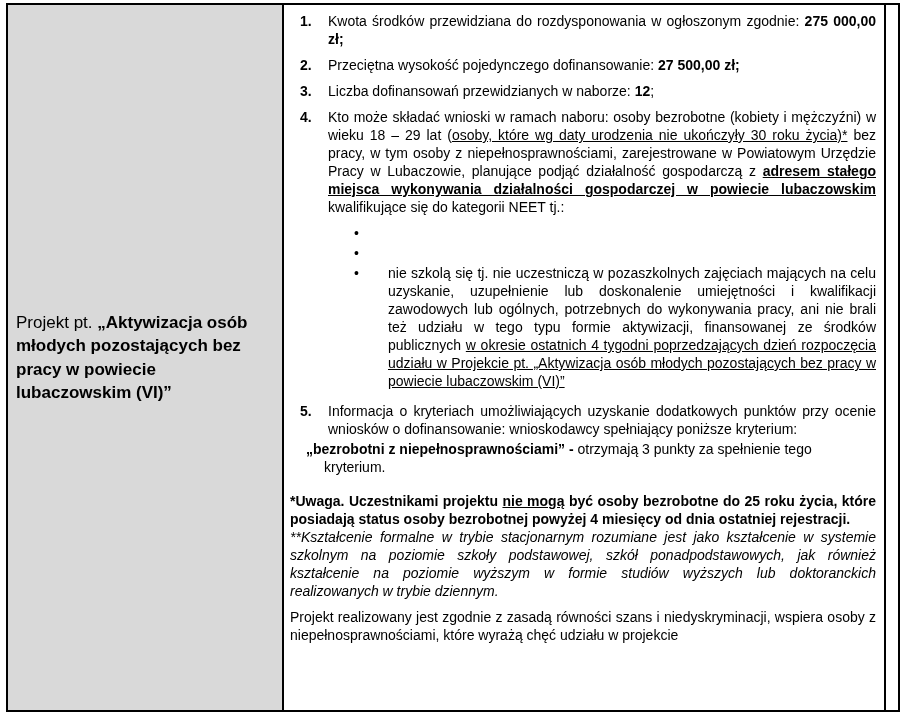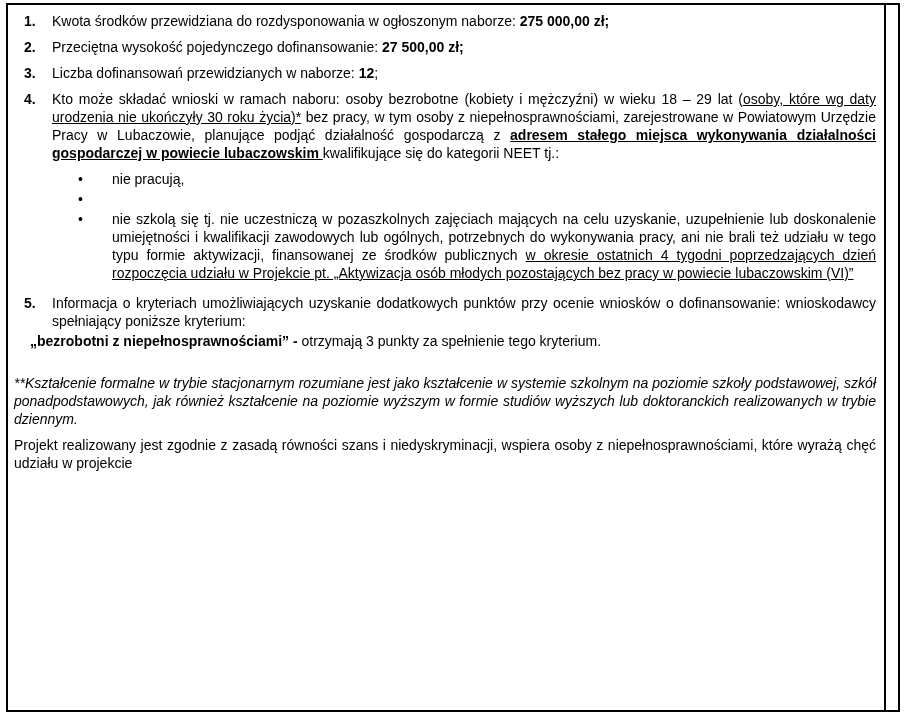--- a/index.html
+++ b/index.html
@@ -88,81 +88,84 @@
   .dot {
     width: 34px;
     flex: none;
   }
   .bullet-body {
     flex: 1;
     text-align: justify;
   }
 
   .criterion {
-    margin: 0 0 24px 6px;
+    margin: 0 0 16px 6px;
     padding-left: 18px;
     text-indent: -18px;
   }
 
   .footnote {
     margin-left: -10px;
     text-align: justify;
   }
   .footnote.gap-after { margin-bottom: 8px; font-style: italic; }
   .footnote.gap-before { margin-top: 8px; }
 </style>
 </head>
 <body>
 
 <div class="doc-table">
 
+  <div class="cell-left">
+    <p class="project-title"><span>Projekt pt. </span><span class="b">„Aktywizacja osób młodych pozostających bez pracy w powiecie lubaczowskim (VI)”</span></p>
+  </div>
 
   <div class="cell-right">
 
     <div class="li">
       <span class="num">1.</span>
-      <div class="li-body"><span>Kwota środków przewidziana do rozdysponowania w ogłoszonym naborze: </span><span class="b">275&nbsp;000,00 zł;</span></div>
+      <div class="li-body"><span>Kwota środków przewidziana do rozdysponowania w ogłoszonym zgodnie: </span><span class="b">275&nbsp;000,00 zł;</span></div>
     </div>
 
     <div class="li">
       <span class="num">2.</span>
       <div class="li-body"><span>Przeciętna wysokość pojedynczego dofinansowanie: </span><span class="b">27&nbsp;500,00 zł;</span></div>
     </div>
 
     <div class="li">
       <span class="num">3.</span>
       <div class="li-body"><span>Liczba dofinansowań przewidzianych w naborze: </span><span class="b">12</span><span>;</span></div>
     </div>
 
     <div class="li tight">
       <span class="num">4.</span>
       <div class="li-body"><span>Kto może składać wnioski w ramach naboru: osoby bezrobotne (kobiety i mężczyźni) w wieku 18 – 29 lat (</span><span class="u">osoby, które wg daty urodzenia nie ukończyły 30 roku życia)*</span><span> bez pracy, w tym osoby z niepełnosprawnościami, zarejestrowane w Powiatowym Urzędzie Pracy w Lubaczowie, planujące podjąć działalność gospodarczą z </span><span class="b u">adresem stałego miejsca wykonywania działalności gospodarczej w powiecie lubaczowskim </span><span>kwalifikujące się do kategorii NEET tj.:</span></div>
     </div>
 
     <div class="bullets">
       <div class="bullet">
         <span class="dot">•</span>
-        <div class="bullet-body"><span>nie pracują,</span></div>
       </div>
       <div class="bullet">
         <span class="dot">•</span>
       </div>
       <div class="bullet">
         <span class="dot">•</span>
         <div class="bullet-body"><span>nie szkolą się tj. nie uczestniczą w pozaszkolnych zajęciach mających na celu uzyskanie, uzupełnienie lub doskonalenie umiejętności i kwalifikacji zawodowych lub ogólnych, potrzebnych do wykonywania pracy, ani nie brali też udziału w tego typu formie aktywizacji, finansowanej ze środków publicznych </span><span class="i u">w okresie ostatnich 4 tygodni poprzedzających dzień rozpoczęcia udziału w Projekcie pt. „Aktywizacja osób młodych pozostających bez pracy w powiecie lubaczowskim (VI)”</span></div>
       </div>
     </div>
 
     <div class="li small">
       <span class="num">5.</span>
       <div class="li-body"><span>Informacja o kryteriach umożliwiających uzyskanie dodatkowych punktów przy ocenie wniosków o dofinansowanie: wnioskodawcy spełniający poniższe kryterium:</span></div>
     </div>
 
     <div class="criterion"><span class="b">„bezrobotni z niepełnosprawnościami” -</span><span> otrzymają 3 punkty za spełnienie tego kryterium.</span></div>
 
+    <div class="footnote"><span class="b">*Uwaga. Uczestnikami projektu </span><span class="b u">nie mogą</span><span class="b"> być osoby bezrobotne do 25 roku życia, które posiadają status osoby bezrobotnej powyżej 4 miesięcy od dnia ostatniej rejestracji.</span></div>
 
     <div class="footnote gap-after"><span>**Kształcenie formalne w trybie stacjonarnym rozumiane jest jako kształcenie w systemie szkolnym na poziomie szkoły podstawowej, szkół ponadpodstawowych, jak również kształcenie na poziomie wyższym w formie studiów wyższych lub doktoranckich realizowanych w trybie dziennym.</span></div>
 
     <div class="footnote gap-before"><span class="i">Projekt realizowany jest zgodnie z zasadą równości szans i niedyskryminacji, wspiera osoby z niepełnosprawnościami, które wyrażą chęć udziału w projekcie</span></div>
 
   </div>
 
   <div class="cell-edge"></div>
 
 </div>

